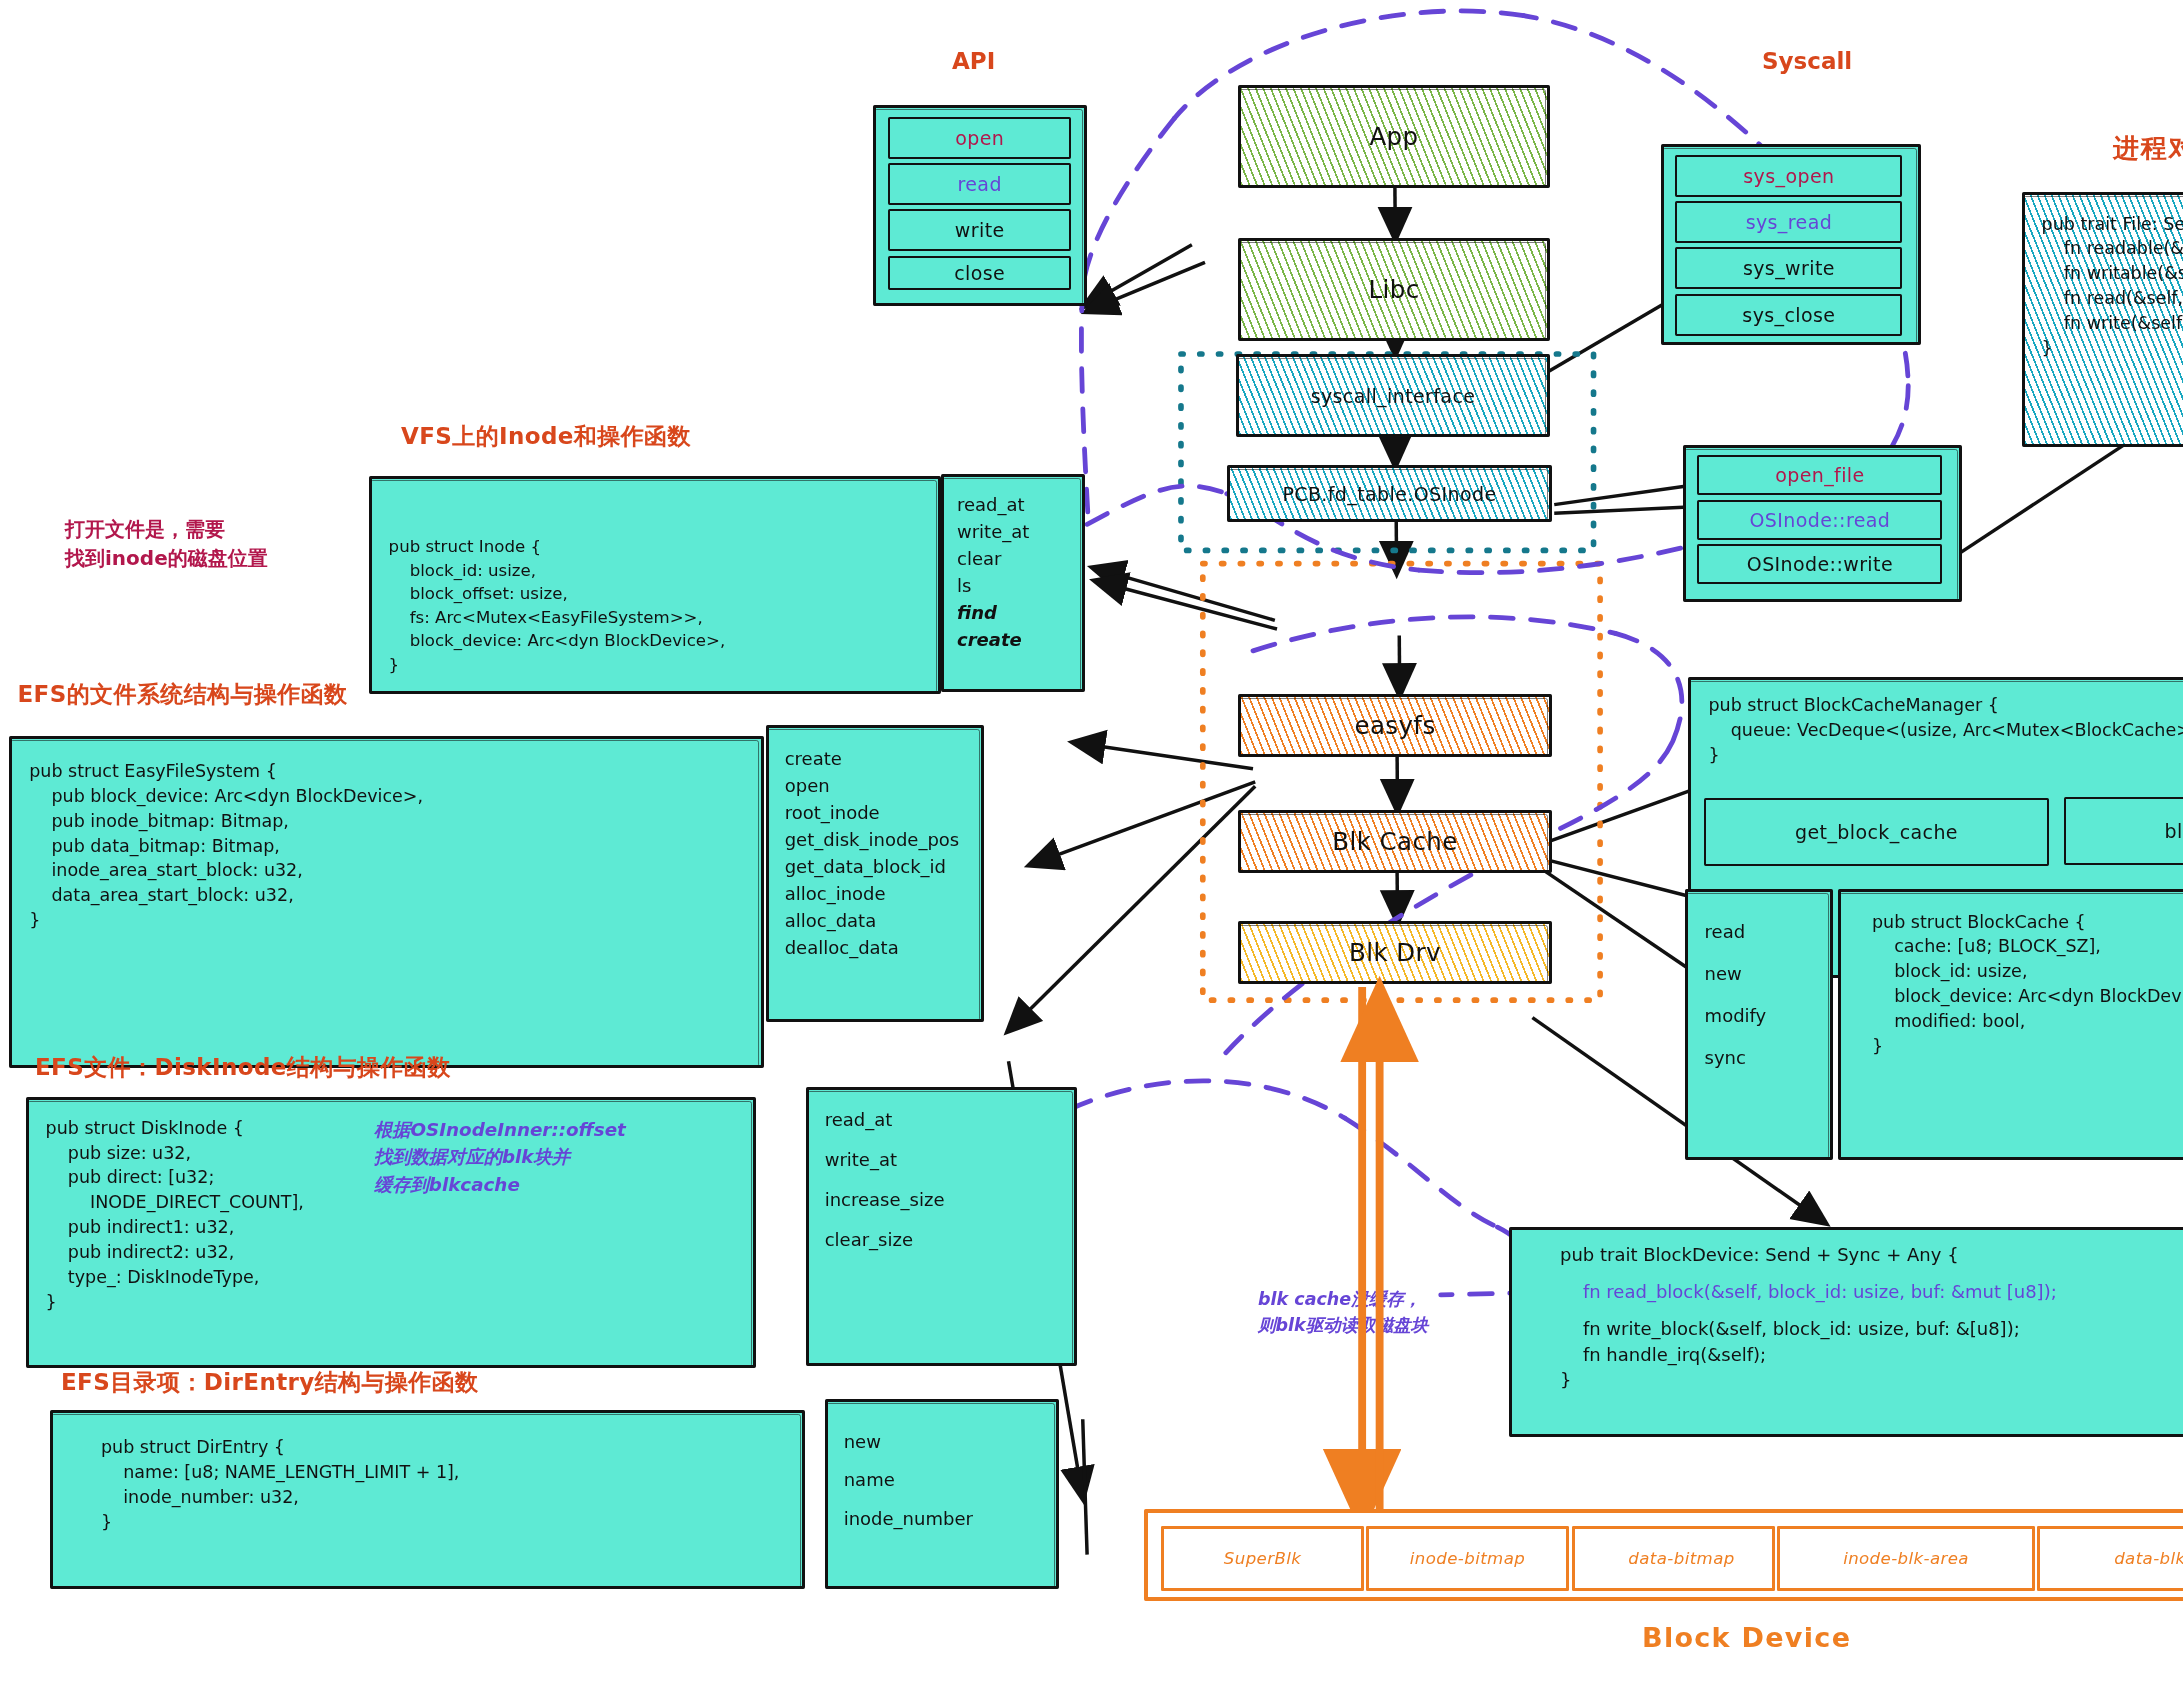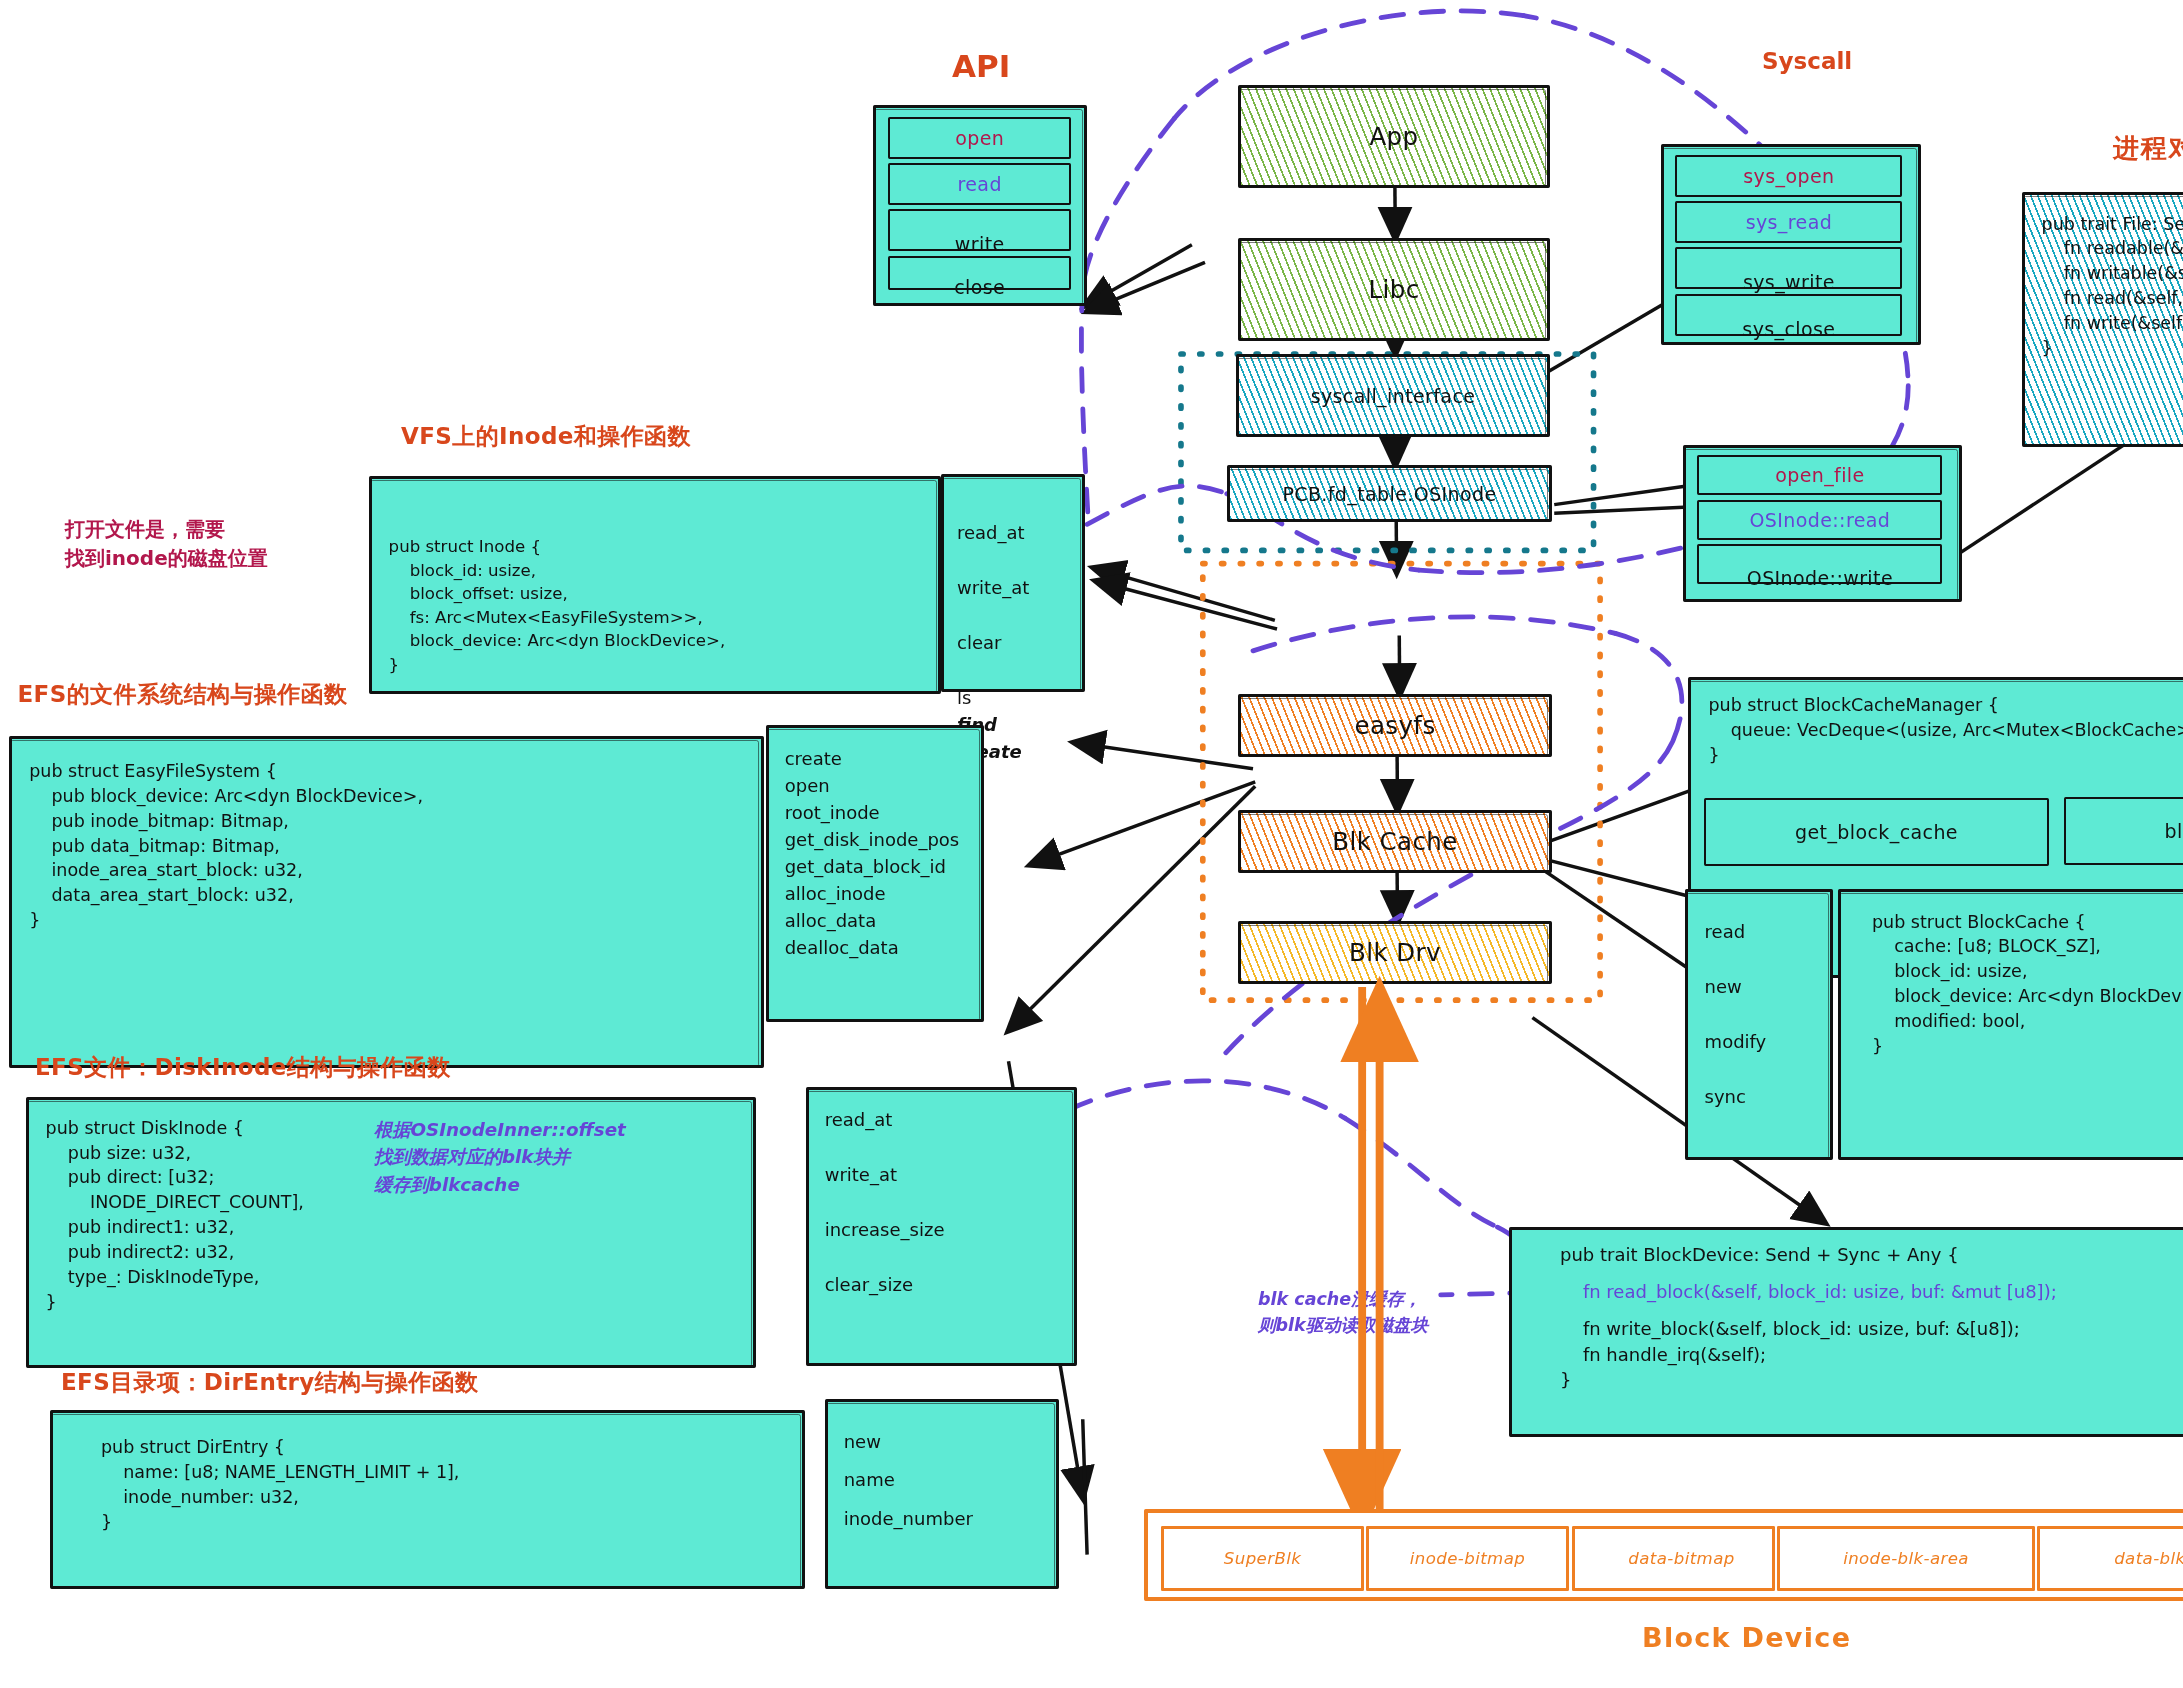--- a/index.html
+++ b/index.html
@@ -47,21 +47,21 @@
     background-color:#fff;
   }
 
   .nodelabel{
     position:absolute;inset:0;display:flex;align-items:center;justify-content:center;
     font-size:24.5px;color:#111;letter-spacing:0.4px;
   }
   .nodelabel.sm{font-size:19px;}
 
   .title-red{color:#d8471c;font-weight:bold;white-space:pre;}
-  .ink-black{color:#111;margin-top:28px;}
+  .ink-black{color:#111;}
   .ink-crimson{color:#b2174c;}
   .ink-purple{color:#6645d6;}
   .ink-orange{color:#ef7f22;}
 
   .listbox-item{font-size:18px;line-height:1.5;color:#111;white-space:pre;}
 
   svg.overlay{position:absolute;left:0;top:0;width:3229px;height:1689px;pointer-events:none;}
 </style>
 </head>
 <body>
@@ -156,21 +156,21 @@
       <path d="M3450,1960 C3200,2090 2950,2250 2790,2430"></path>
     </g>
     <g stroke="#6645d6" stroke-width="11" fill="none" stroke-dasharray="52 40" stroke-linecap="round">
       <path d="M2450,2540 C2650,2450 2900,2450 3080,2560"></path>
       <path d="M3080,2560 C3240,2660 3320,2760 3430,2810"></path>
       <path d="M3430,2810 C3490,2840 3520,2880 3510,2960"></path>
       <path d="M3510,2960 L3300,2965"></path>
     </g>
   </svg>
 
-  <div class="abs title-red" style="left:952px;top:48px;font-size:31px;">API</div>
+  <div class="abs title-red" style="left:952px;top:48px;font-size:23px;">API</div>
 
   <div class="box" style="left:873px;top:105px;width:214px;height:201px;">
     <div class="abs box thin plain" style="left:12.2px;top:8.7px;width:183px;height:42px;">
       <div class="nodelabel sm ink-crimson">open</div>
     </div>
     <div class="abs box thin plain" style="left:12.2px;top:55px;width:183px;height:42px;">
       <div class="nodelabel sm ink-purple">read</div>
     </div>
     <div class="abs box thin plain" style="left:12.2px;top:101px;width:183px;height:42px;">
       <div class="nodelabel sm ink-black">write</div>

